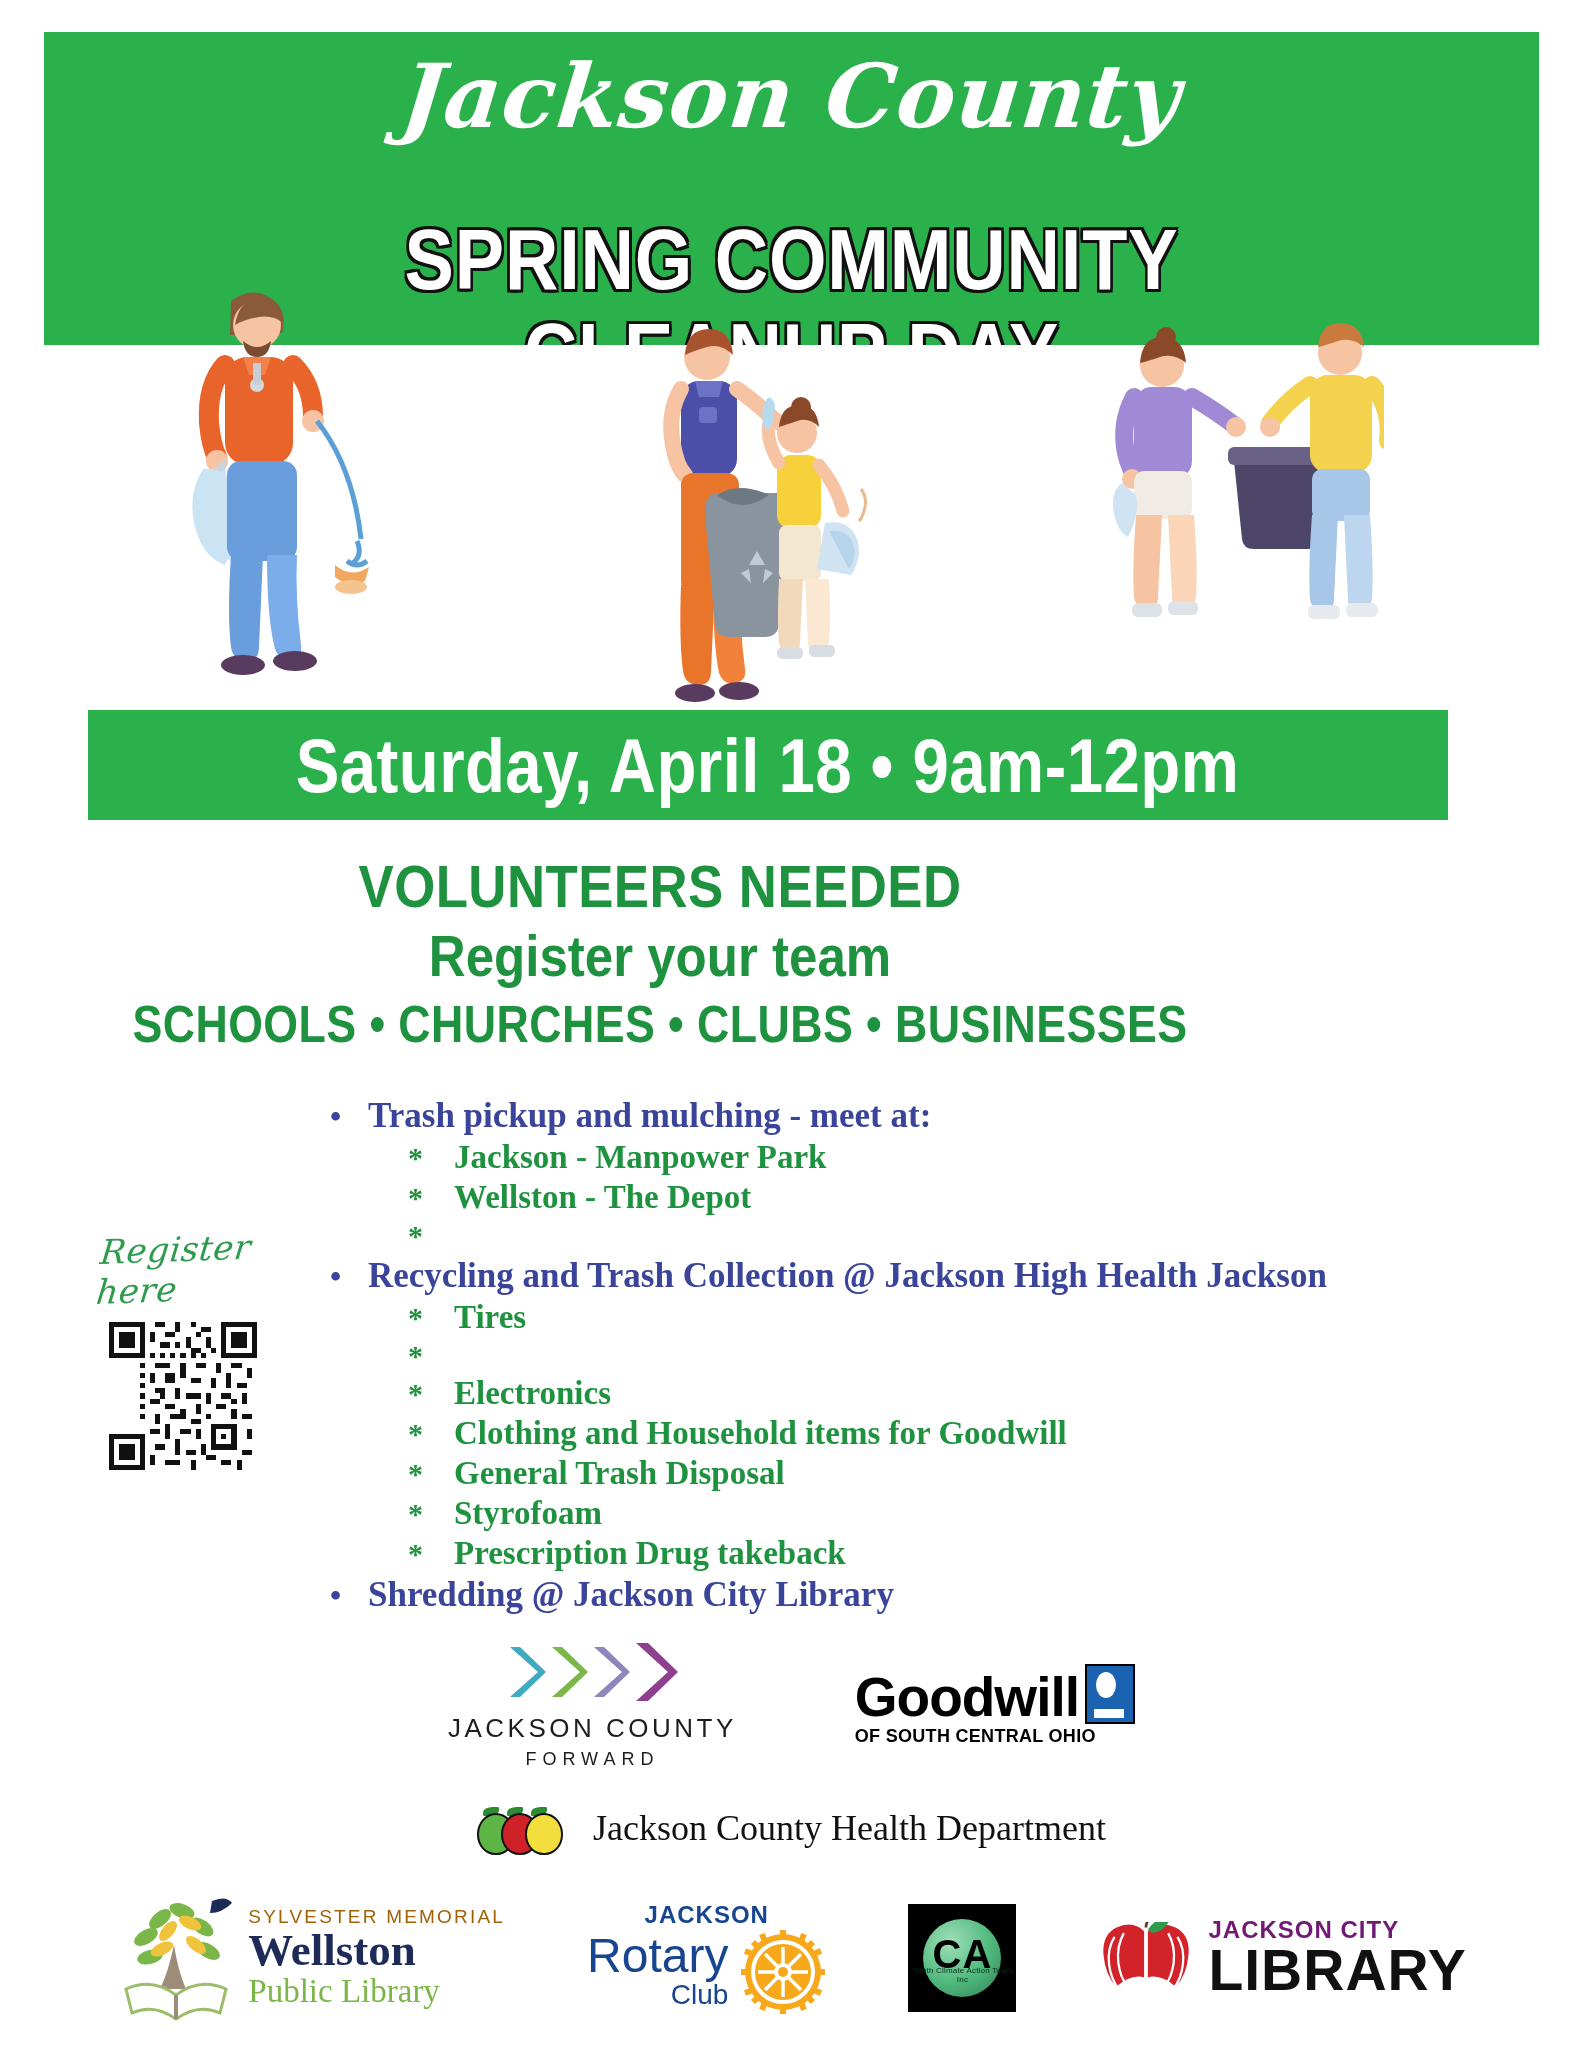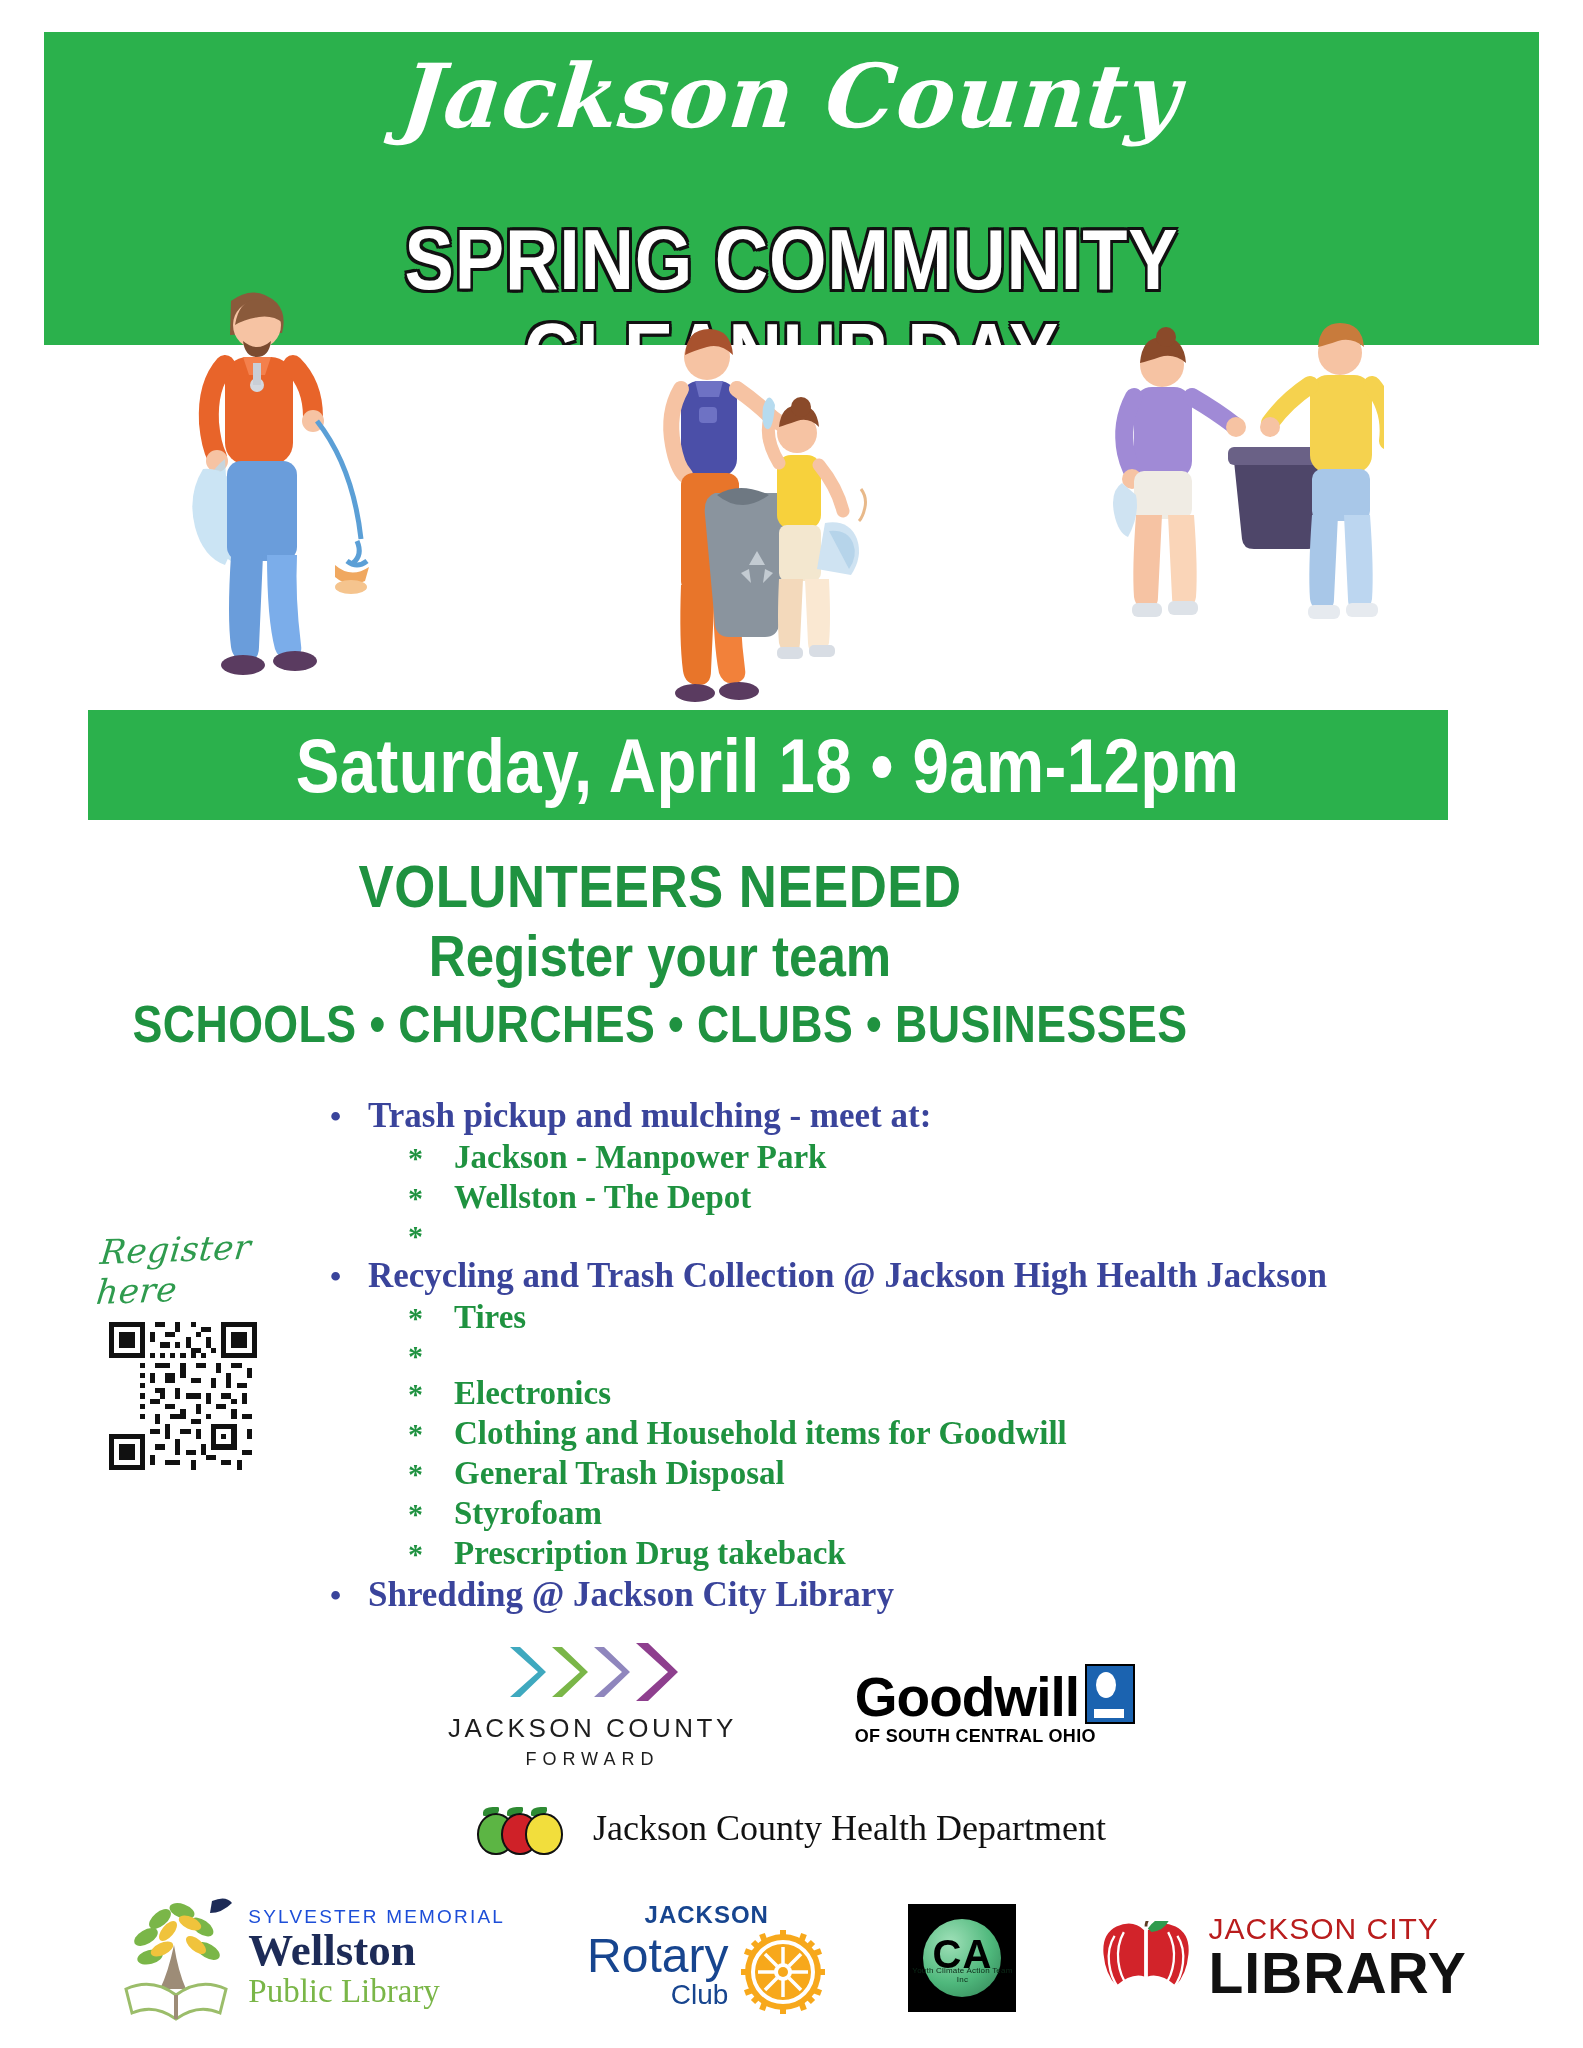--- a/index.html
+++ b/index.html
@@ -273,21 +273,21 @@
   .leaf { position: absolute; width: 16px; height: 9px; background: #2e8b33; border-radius: 60% 10% 60% 10%; top: 4px; }
   .jchd-text {
     font-family: "Liberation Serif", serif;
     font-size: 36px;
     color: #111;
   }
 
   
   .wl { gap: 12px; }
   .wl-text { line-height: 1.0; }
-  .wl-l1 { font-family: "Liberation Sans", sans-serif; font-size: 19px; letter-spacing: 2.2px; color: #1d4ed8; }
+  .wl-l1 { font-family: "Liberation Sans", sans-serif; font-size: 19px; letter-spacing: 2.2px; color: #a16207; }
   .wl-l2 { font-family: "Liberation Serif", serif; font-weight: bold; font-size: 45px; color: #1d2b57; margin-top: 2px;}
   .wl-l3 { font-family: "Liberation Serif", serif; font-size: 33px; color: #7ab648; margin-top: 2px;}
 
   
   .rot { flex-direction: column; align-items: center; }
   .rot-inner { display: flex; align-items: center; gap: 12px; }
   .rot-words { display: flex; flex-direction: column; }
   .rot-l1 { font-family: "Liberation Sans", sans-serif; font-weight: bold; font-size: 24px; letter-spacing: 1px; color: #17458f; text-align: center;}
   .rot-l2 { font-family: "Liberation Sans", sans-serif; font-size: 48px; color: #17458f; line-height: 1.0;}
   .rot-l3 { font-family: "Liberation Sans", sans-serif; font-size: 28px; color: #17458f; text-align: right; line-height: 1.1;}
@@ -309,21 +309,21 @@
   }
   .ycat-sub {
     position: absolute; left: 0; top: 62px; width: 108px; text-align: center;
     font-family: "Liberation Sans", sans-serif; font-size: 8px; color: #0c2a18; letter-spacing: 0.2px;
   }
 
   
   .jcl { gap: 14px; }
   .jcl-book { position: relative; width: 96px; height: 72px; }
   .jcl-text { line-height: 0.96; }
-  .jcl-l1 { font-family: "Liberation Sans", sans-serif; font-weight: normal; font-size: 30px; letter-spacing: 1px; color: #b91c1c; }
+  .jcl-l1 { font-family: "Liberation Sans", sans-serif; font-weight: bold; font-size: 24px; letter-spacing: 1px; color: #701a75; }
   .jcl-l2 { font-family: "Liberation Sans", sans-serif; font-weight: bold; font-size: 57px; letter-spacing: 1px; color: #111; margin-top: 2px;}
 </style>
 </head>
 <body>
 
 <div class="hero-band">
   <div class="script-title">Jackson County</div>
   <div class="hero-line hero-l1">SPRING COMMUNITY</div>
   <div class="hero-line hero-l2">CLEANUP DAY</div>
 </div>

